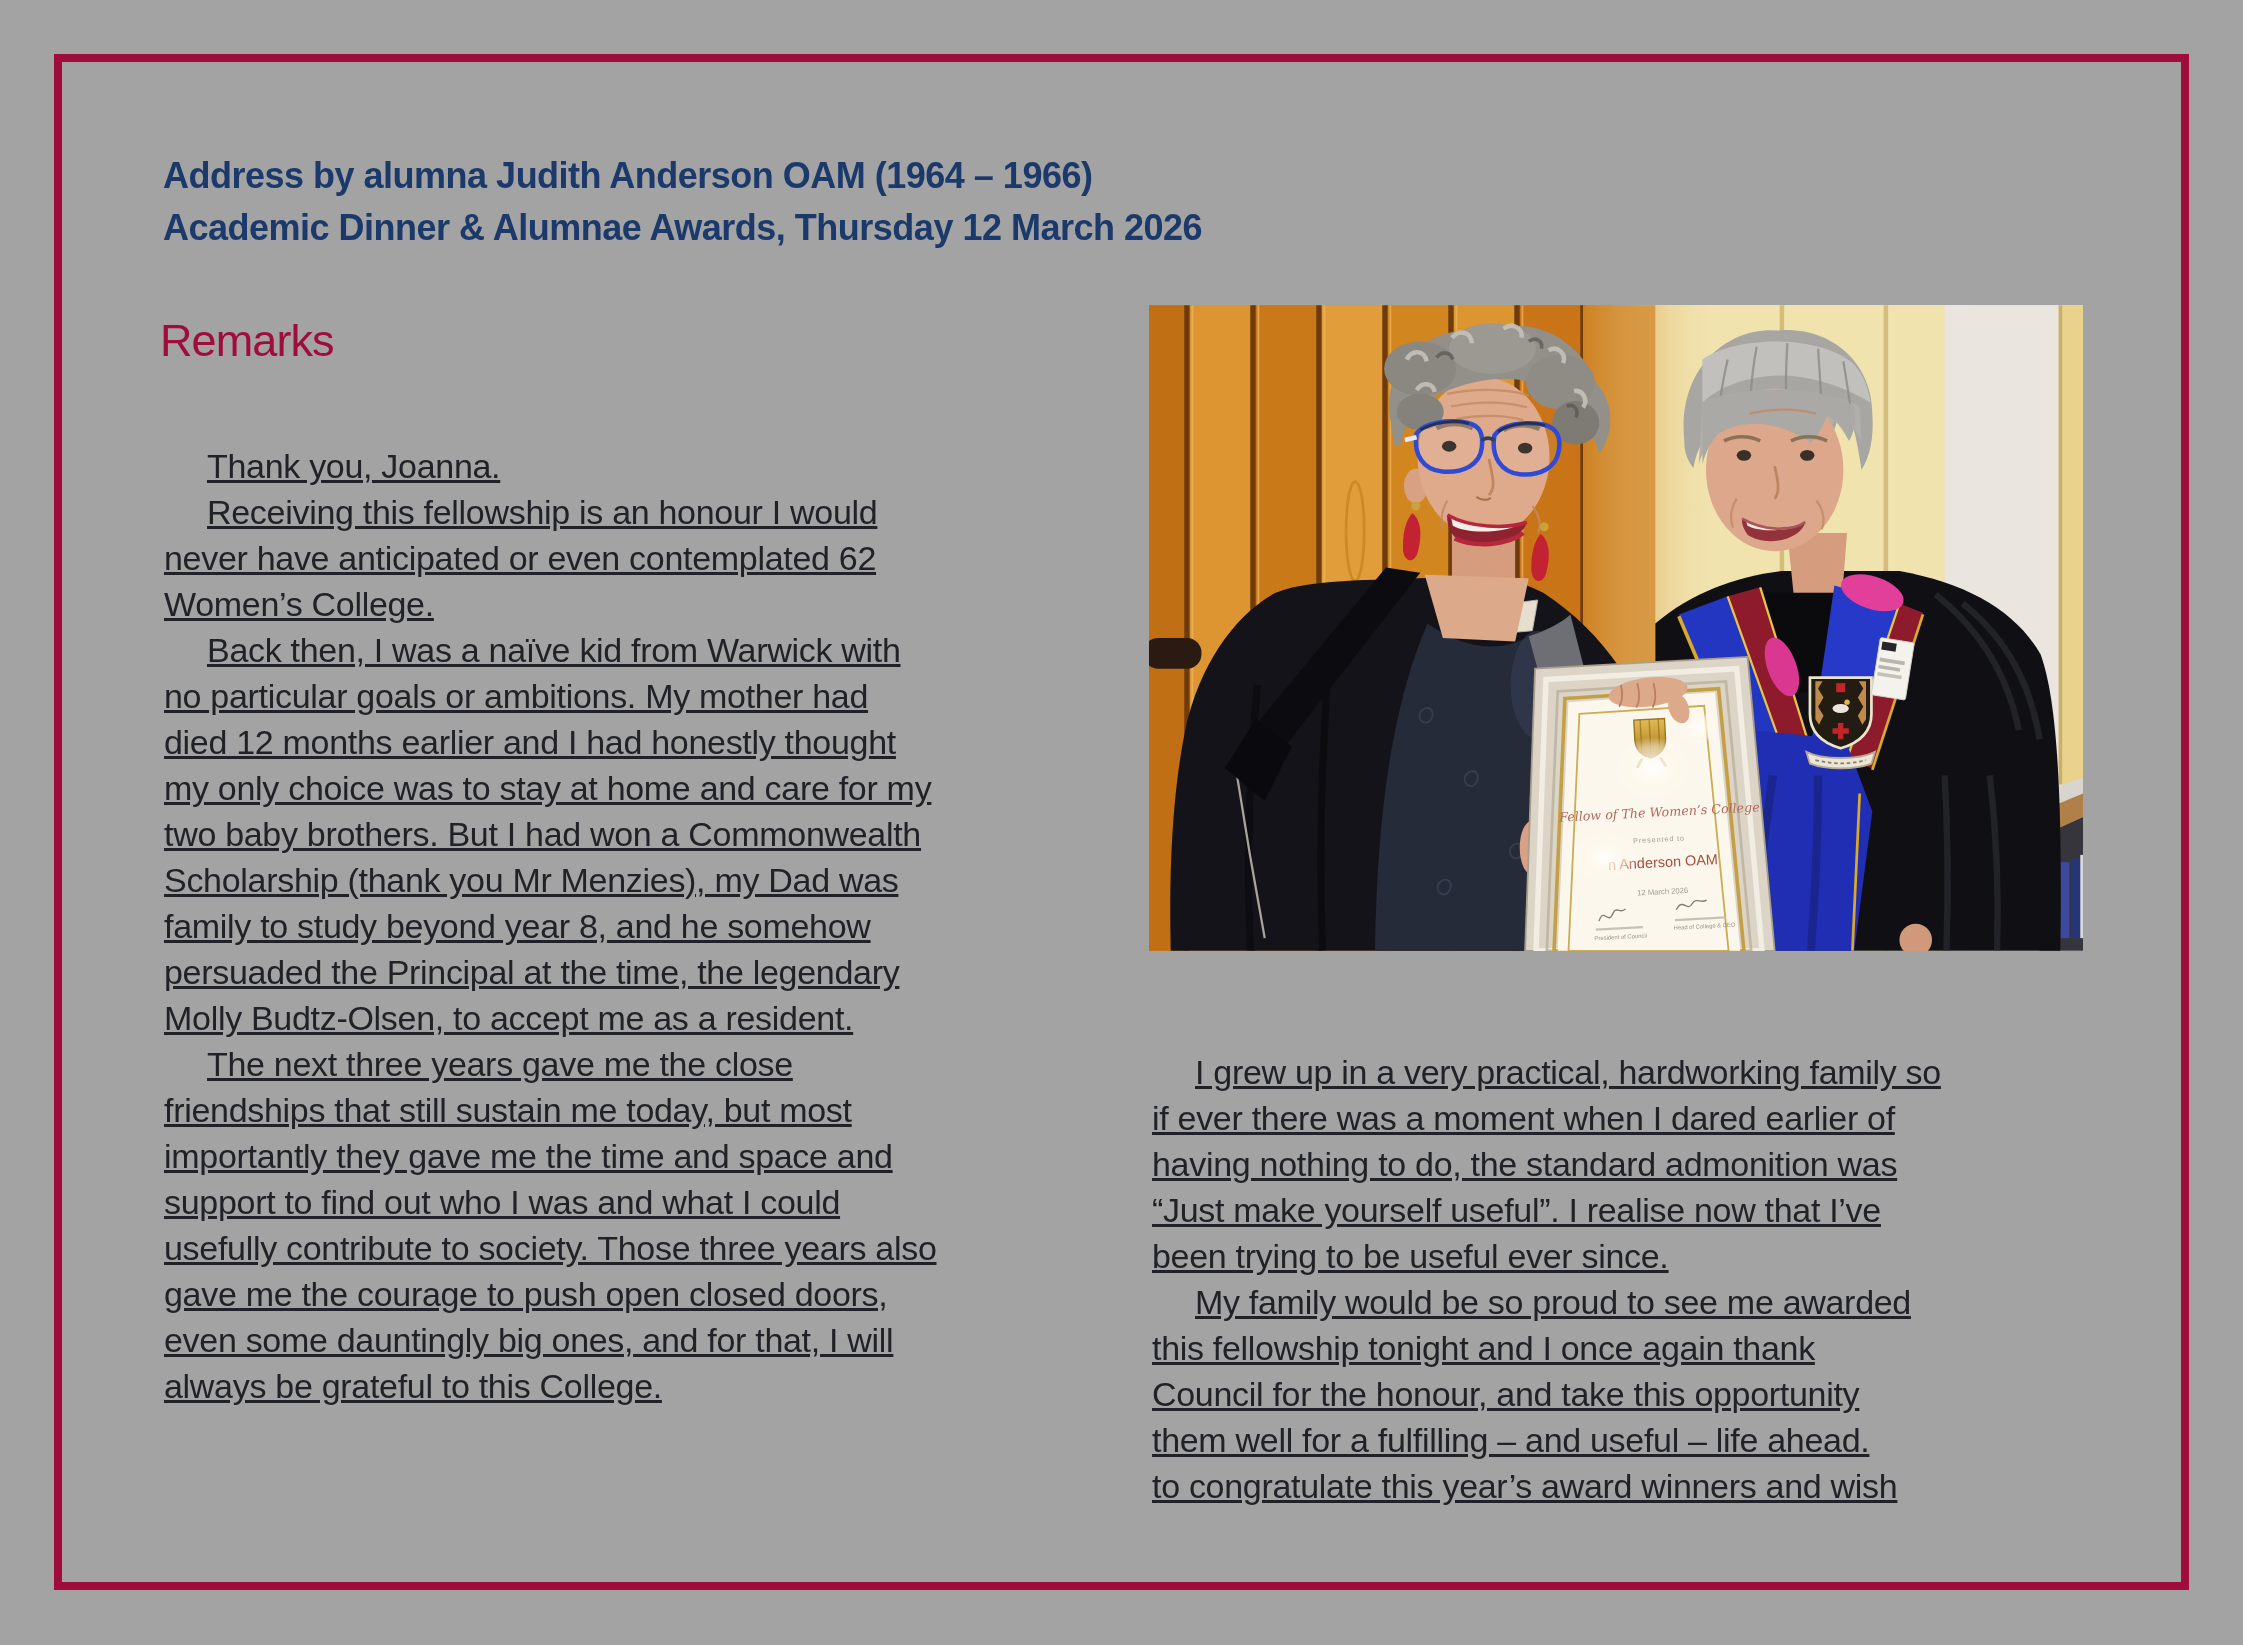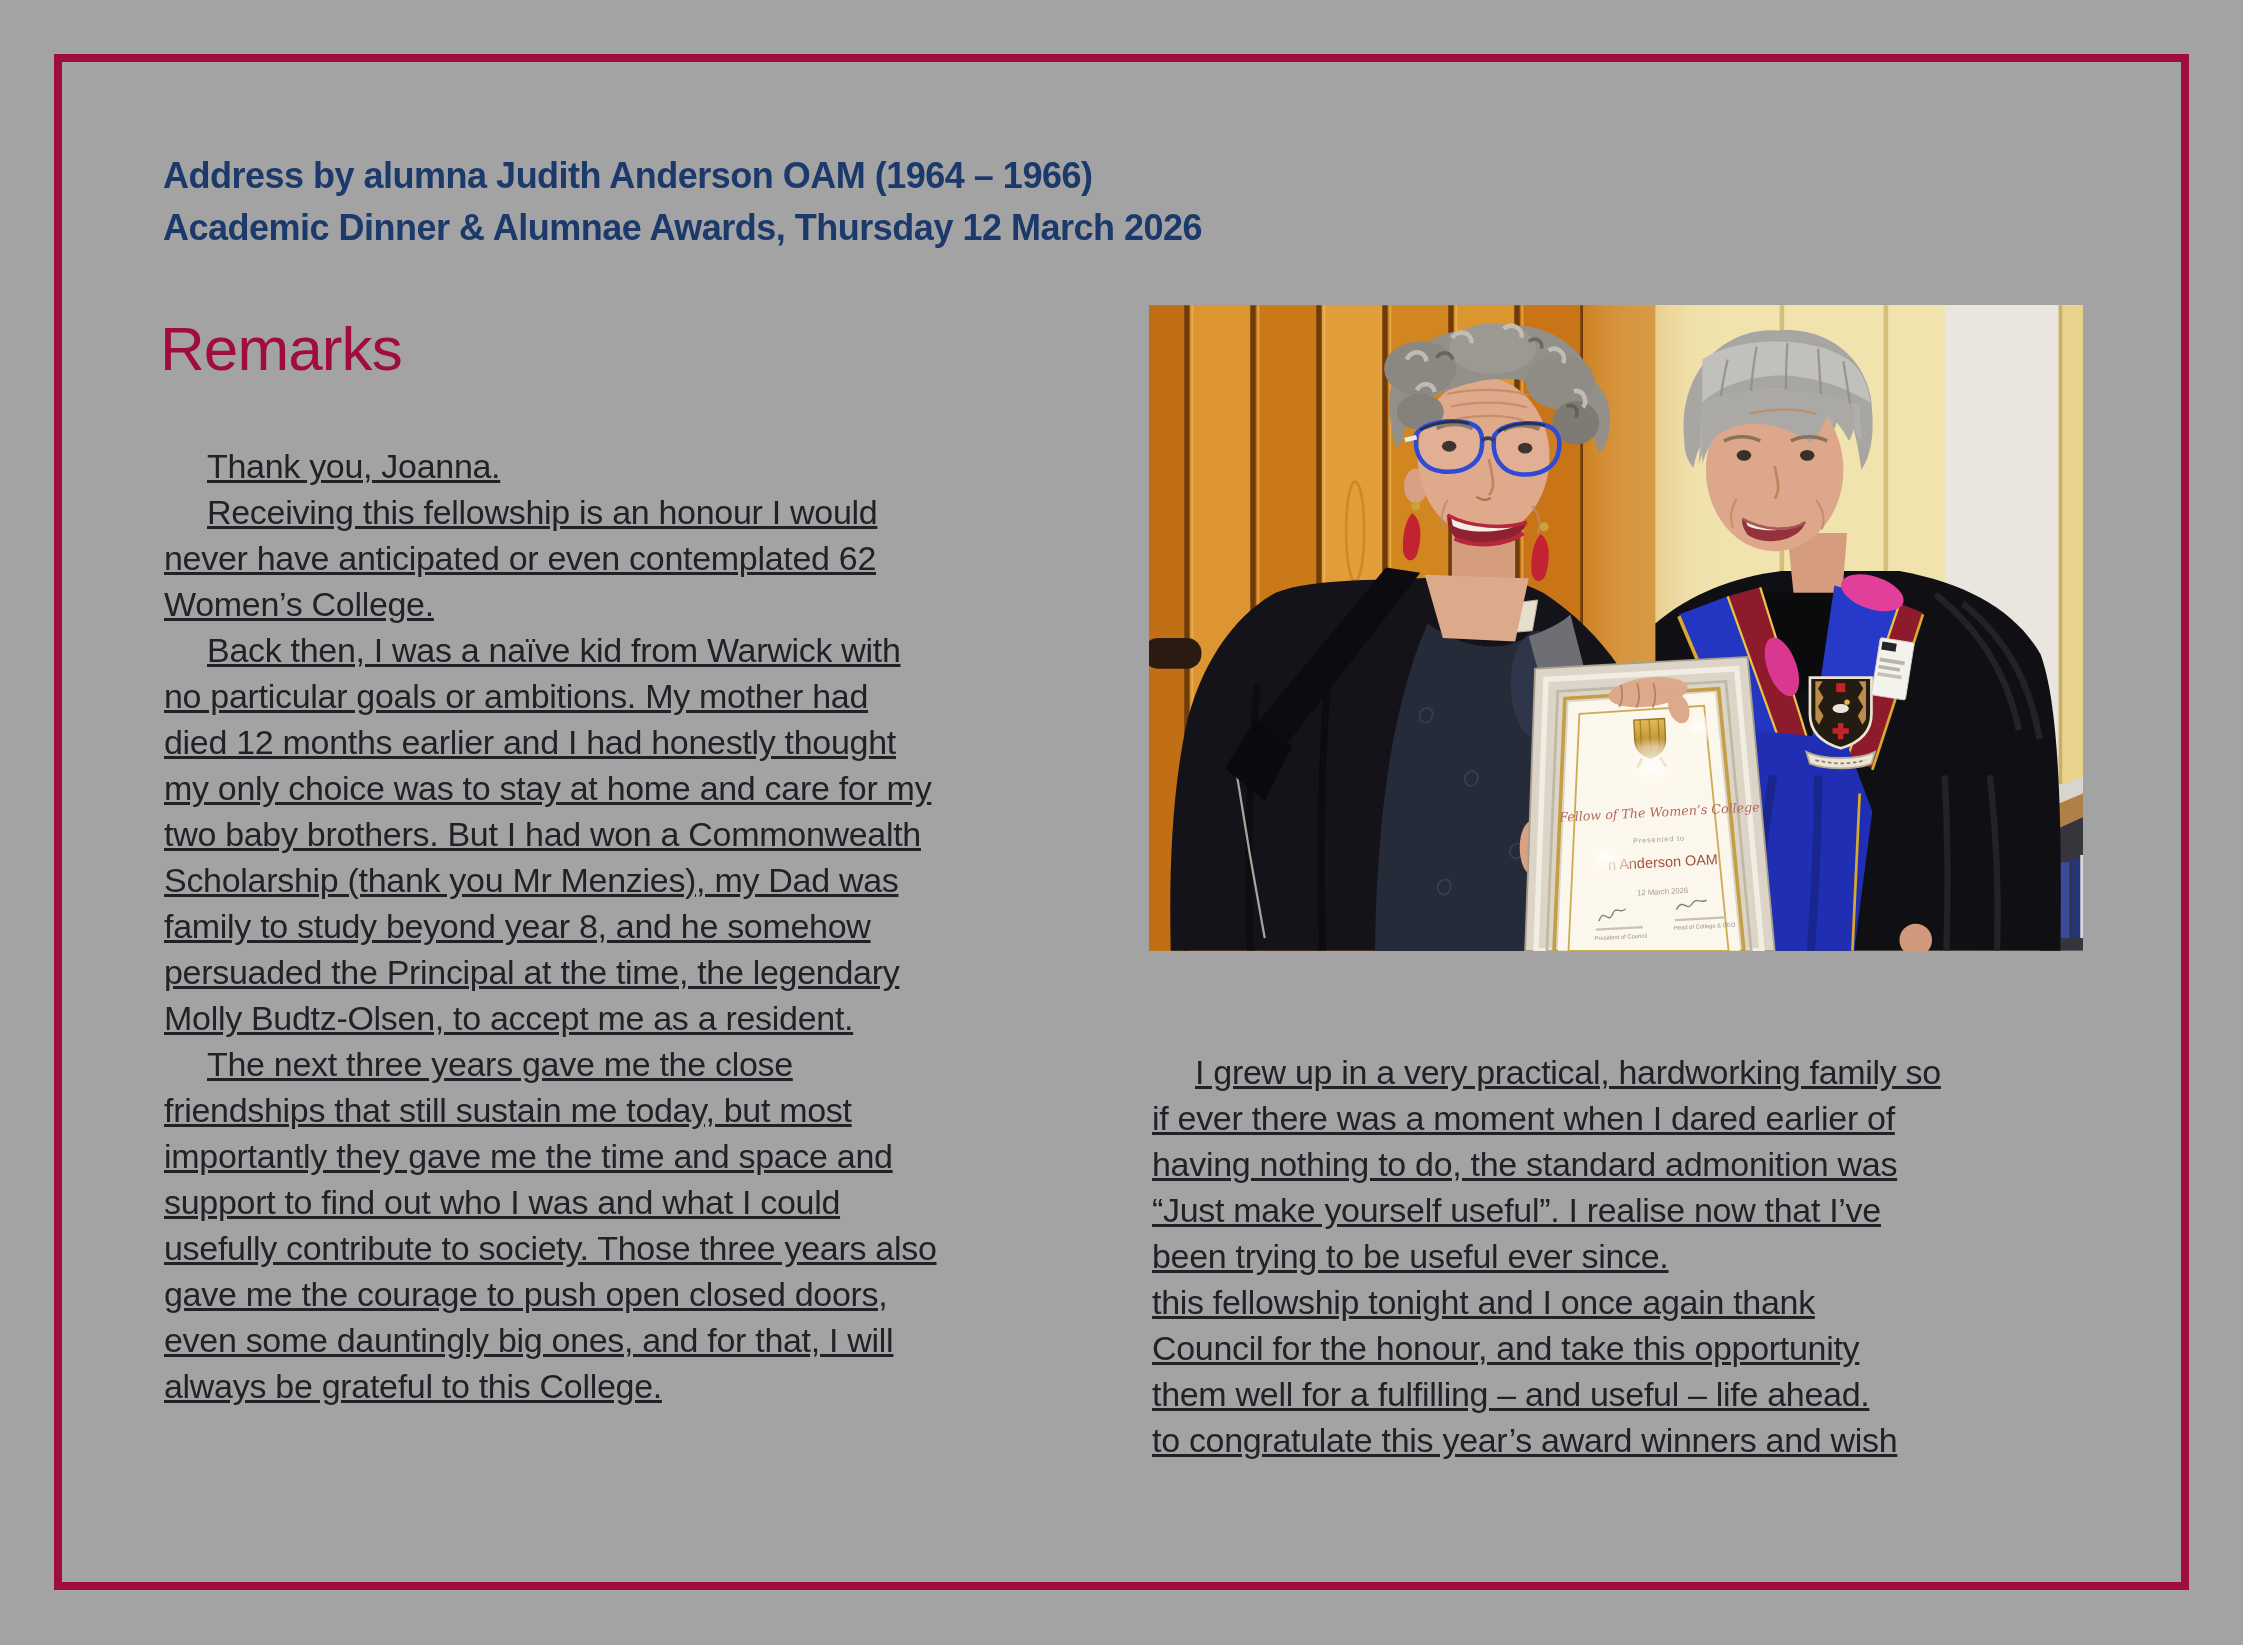--- a/index.html
+++ b/index.html
@@ -2,21 +2,21 @@
 <html style="--accent: #A00D3C; --navy: #1B3A6B;font-size:14.5px"><head>
 <meta charset="utf-8">
 <style>
   html,body{margin:0;padding:0;background:#ffffff;}
   .page{position:relative;width:2243px;height:1645px;background:#a3a3a3;
         font-family:"Liberation Sans",sans-serif;overflow:hidden;}
   .border-frame{position:absolute;left:54px;top:54px;width:2135px;height:1536px;
         box-sizing:border-box;border:8.1px solid var(--accent,#A00D3C);pointer-events:none;}
   .doc-header{position:absolute;left:163px;top:150px;color:var(--navy,#1B3A6B);
         font-weight:bold;font-size:36px;line-height:52px;letter-spacing:-0.5px;white-space:nowrap;}
-  .page-title{position:absolute;left:160px;top:318px;margin:0;font-size:62px;font-weight:400;
+  .page-title{position:absolute;left:160px;top:318px;margin:0;font-size:45px;font-weight:400;
         color:var(--accent,#A00D3C);letter-spacing:-0.9px;line-height:1;white-space:nowrap;}
   .col{position:absolute;font-size:34px;line-height:46px;color:#212227;
         letter-spacing:-0.3px;white-space:nowrap;font-weight:400;}
   .col-left{left:164px;top:443px;}
   .col-right{left:1152px;top:1049px;}
   .col .line{height:46px;text-decoration:underline;}
   .col .line.first{padding-left:43px;}
   .photo{position:absolute;left:1149px;top:305px;width:934px;height:646px;margin:0;}
   .photo svg{display:block;width:934px;height:646px;}
   .cert-title{font-family:"DejaVu Serif",serif;font-style:italic;}
@@ -57,20 +57,21 @@
       <div class="line">gave me the courage to push open closed doors,</div>
       <div class="line">even some dauntingly big ones, and for that, I will</div>
       <div class="line">always be grateful to this College.</div>
     </section>
   <section class="col col-right">
       <div class="line first">I grew up in a very practical, hardworking family so</div>
       <div class="line">if ever there was a moment when I dared earlier of</div>
       <div class="line">having nothing to do, the standard admonition was</div>
       <div class="line">“Just make yourself useful”. I realise now that I’ve</div>
       <div class="line">been trying to be useful ever since.</div>
+      <div class="line first">My family would be so proud to see me awarded</div>
       <div class="line">this fellowship tonight and I once again thank</div>
       <div class="line">Council for the honour, and take this opportunity</div>
       <div class="line">them well for a fulfilling – and useful – life ahead.</div>
       <div class="line">to congratulate this year’s award winners and wish</div>
     </section>
 
   <figure class="photo">
     <svg viewBox="0 0 1033 714">
       <defs>
         <linearGradient id="woodblend" x1="0" y1="0" x2="1" y2="0">

